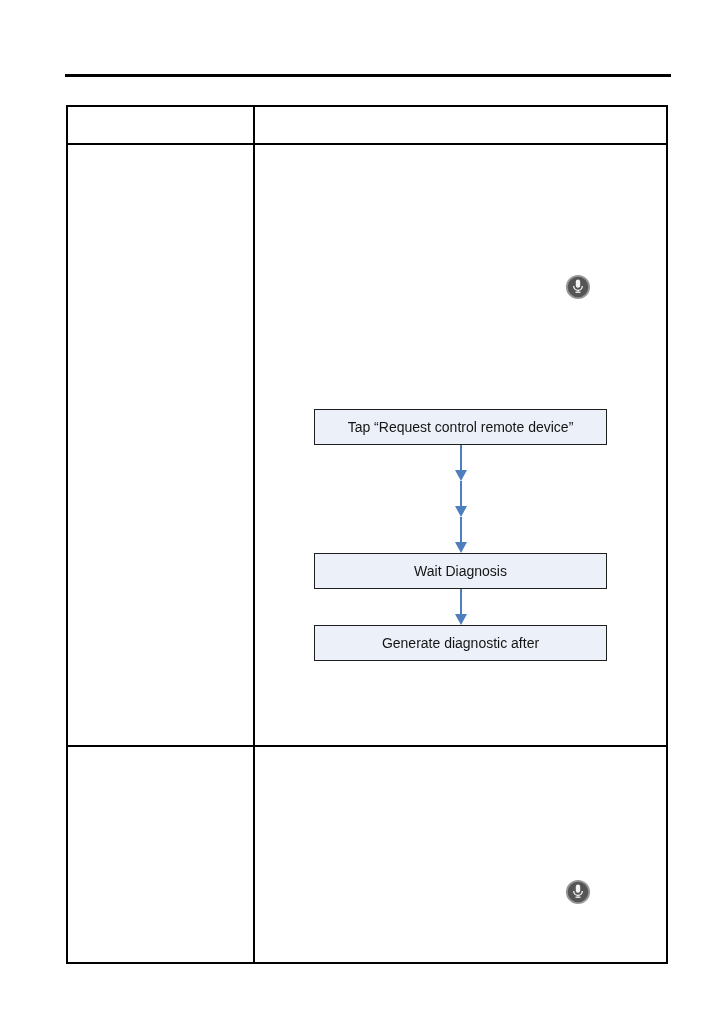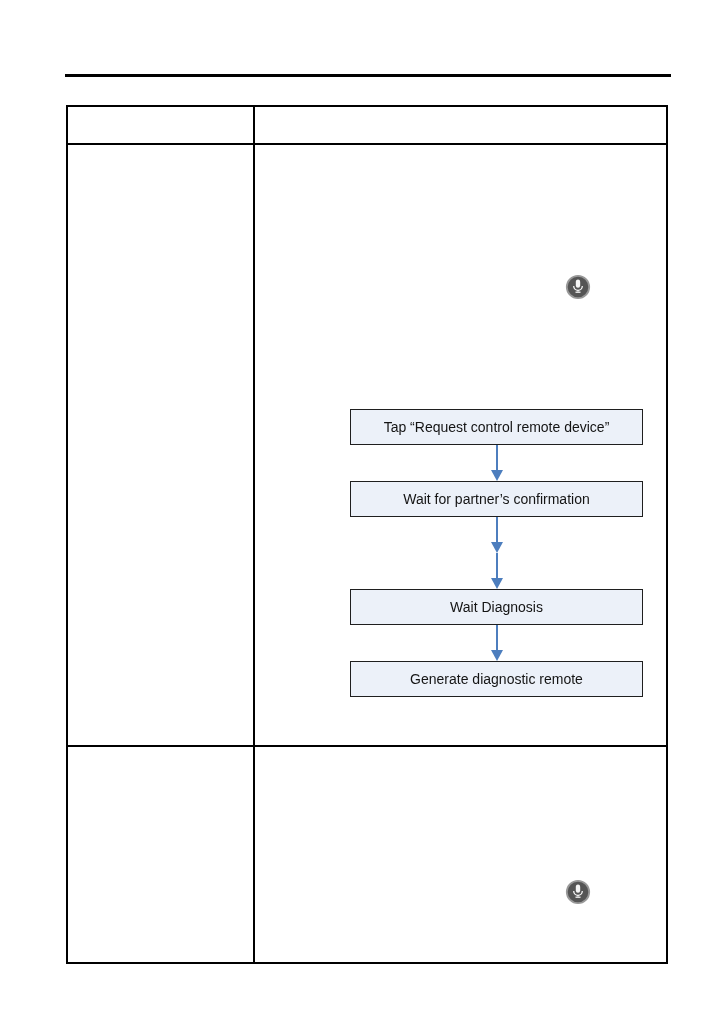--- a/index.html
+++ b/index.html
@@ -45,21 +45,20 @@
 
   
   .flow {
     position: absolute;
     top: 264px;
     left: 0;
     width: 100%;
     display: flex;
     flex-direction: column;
     align-items: center;
-    padding-left: 36px;
   }
   .flow-box {
     width: 293px;
     height: 36px;
     box-sizing: border-box;
     background: #ECF1F9;
     border: 1px solid #1f1f1f;
     display: flex;
     align-items: center;
     justify-content: center;
@@ -118,35 +117,34 @@
         <line x1="13" y1="16.3" x2="13" y2="17.6" stroke="#F5F5F5" stroke-width="1.3"></line>
         <line x1="10.5" y1="18.2" x2="15.5" y2="18.2" stroke="#F5F5F5" stroke-width="1.3"></line>
       </svg>
 
       <div class="flow">
         <div class="flow-box">Tap “Request control remote device”</div>
         <div class="flow-arrow">
           <div class="shaft"></div>
             <div class="head"></div>
         </div>
-        <div class="flow-box">Wait for partner’s confirmation</div>
         <div class="flow-arrow">
           <div class="shaft"></div>
             <div class="head"></div>
         </div>
         <div class="flow-arrow">
           <div class="shaft"></div>
             <div class="head"></div>
         </div>
         <div class="flow-box">Wait Diagnosis</div>
         <div class="flow-arrow">
           <div class="shaft"></div>
             <div class="head"></div>
         </div>
-        <div class="flow-box">Generate diagnostic remote</div>
+        <div class="flow-box">Generate diagnostic after</div>
       </div>
 
     </div>
 
     <div class="cell c1"></div>
     <div class="cell">
 
       <svg class="mic-icon mic-row3" viewBox="0 0 26 26">
         <circle cx="13" cy="13" r="11.2" fill="#555555" stroke="#999999" stroke-width="1.8"></circle>
         <rect x="10.8" y="5.6" width="4.4" height="8.2" rx="2.2" fill="#F5F5F5"></rect>

